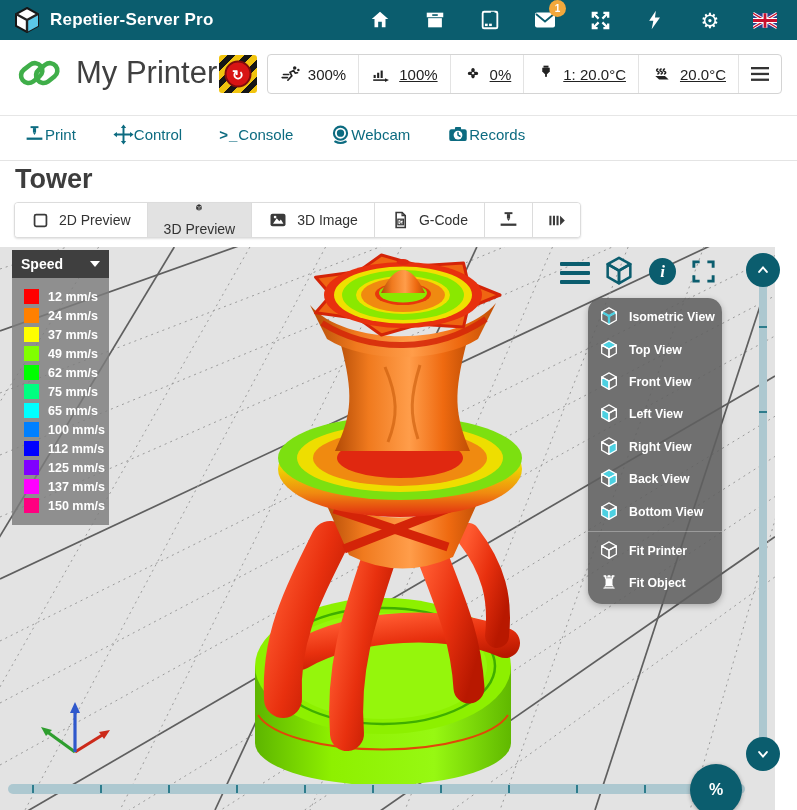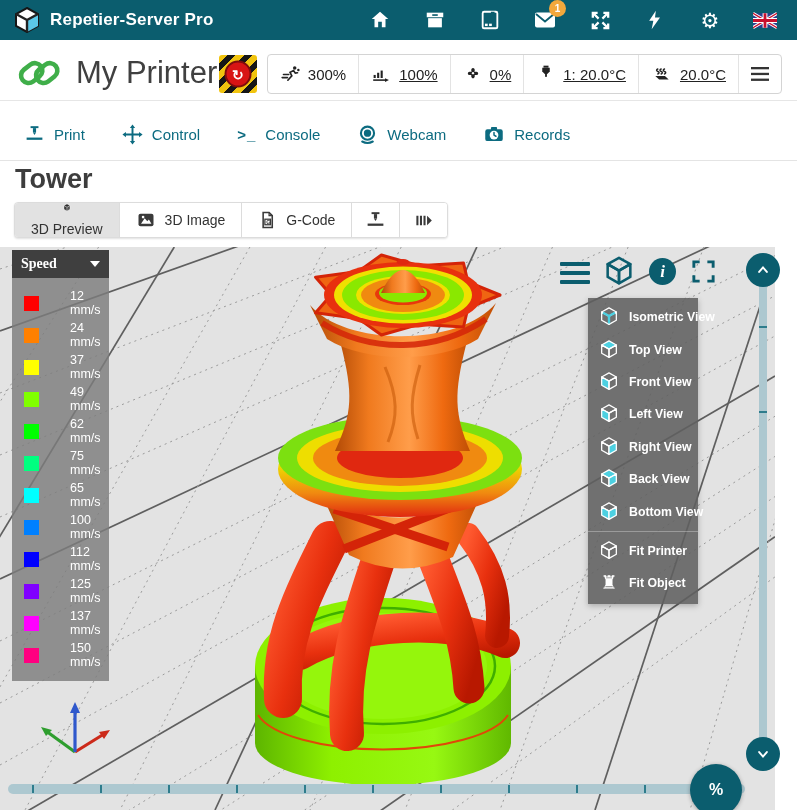--- a/index.html
+++ b/index.html
@@ -13,78 +13,78 @@
   .brand-title { color:#fff; font-size:17px; font-weight:bold; letter-spacing:.2px; }
   .nav-icons { margin-left:auto; display:flex; align-items:center; gap:31px; padding-right:6px; }
   .nav-ic { position:relative; width:24px; height:24px; display:flex; align-items:center; justify-content:center; cursor:pointer; }
   .nav-ic svg { display:block; }
   .gear-glyph { color:#fff; font-size:21px; line-height:1; }
   .mail-badge { position:absolute; top:-8px; right:-9px; width:17px; height:17px; border-radius:50%;
                 background:#f3a83c; color:#fff; font-size:10px; font-weight:bold;
                 display:flex; align-items:center; justify-content:center; }
 
   
-  .printer-header { position:absolute; top:40px; left:0; width:797px; height:61px; background:#fff;
+  .printer-header { position:absolute; top:40px; left:0; width:797px; height:76px; background:#fff;
                     border-bottom:1px solid #e6e6e6; }
   .ph-left { position:absolute; left:16px; top:12px; display:flex; align-items:center; gap:14px; }
   .printer-name { font-size:31px; font-weight:500; color:#404040; }
   .ph-right { position:absolute; right:15px; top:14px; display:flex; align-items:center; gap:10px; }
   .estop { width:38px; height:38px; border-radius:3px; position:relative; cursor:pointer;
            background:repeating-linear-gradient(135deg,#f1c40f 0 6px,#161616 6px 12px); }
   .estop-circle { position:absolute; left:50%; top:50%; transform:translate(-50%,-50%);
                   width:27px; height:27px; border-radius:50%; background:#d81414; border:2px solid #7d0c0c;
                   color:#fff; font-weight:bold; font-size:14px; display:flex; align-items:center; justify-content:center; }
   .sgroup { display:flex; align-items:stretch; height:40px; border:1px solid #d4d4d4; border-radius:4px; background:#fff; }
   .cell { display:flex; align-items:center; gap:7px; padding:0 12px; font-size:15px; color:#222; cursor:pointer; }
   .sgroup > .cell + .cell { border-left:1px solid #e3e3e3;text-decoration:underline; }
   .cell svg { display:block; }
 
   
   .tabs { position:absolute; top:109px; left:0; width:797px; height:52px; border-bottom:1px solid #e4e4e4;
           display:flex; align-items:center; gap:37px; padding-left:24px; }
-  .tab { display:flex; align-items:center; gap:9px; color:#0c6b80; font-size:15px; font-weight:500; cursor:pointer; }
+  .tab { display:flex; align-items:center; color:#0c6b80; font-size:15px; font-weight:500; cursor:pointer; }
   .console-glyph { font-weight:bold; font-size:15px; letter-spacing:1px; }
 
   
   .page-title { position:absolute; top:164px; left:15px; font-size:27px; font-weight:bold; color:#3d3d3d; }
   .preview-bar { position:absolute; top:202px; left:14px; display:inline-flex; height:36px;
                  border:1px solid #dcdcdc; border-radius:4px; background:#fff; overflow:hidden;
                  box-shadow:0 1px 2px rgba(0,0,0,.12); }
   .pb-btn { display:flex; align-items:center; gap:9px; padding:0 16px; font-size:14px; color:#333; cursor:pointer; background:#fff; }
   .preview-bar > .pb-btn + .pb-btn { border-left:1px solid #dcdcdc; }
   .pb-btn.active { background:#e2e2e2;flex-direction:column; }
   .pb-btn.icon-only { padding:0 13px; }
 
   
   .viewer { position:absolute; top:247px; left:0; width:775px; height:563px; background:#e3e3e3; overflow:hidden; }
   .scene { position:absolute; inset:0; cursor:grab; }
 
   
   .legend { position:absolute; left:12px; top:3px; width:97px; }
   .legend-header { background:#3f3f3f; color:#fff; font-size:14px; font-weight:bold;
-                   padding:6px 9px; display:flex; align-items:center; justify-content:space-between; cursor:pointer;font-family:Liberation Serif, serif; }
+                   padding:6px 9px; display:flex; align-items:center; justify-content:space-between; cursor:pointer; }
   .caret-down { width:0; height:0; border-left:5px solid transparent; border-right:5px solid transparent; border-top:6px solid #fff; }
   .legend-body { background:rgba(124,124,124,.82); padding:9px 0 10px; }
   .legend-row { display:flex; align-items:center; gap:9px; padding:2px 0 2px 12px; }
   .swatch { width:15px; height:15px; flex:0 0 15px; }
-  .legend-label { color:#fff; font-size:12.5px; font-weight:normal;margin-left:22px; }
+  .legend-label { color:#fff; font-size:12.5px; font-weight:bold; }
 
   
   .vt-ic { position:absolute; cursor:pointer; color:#0b5d6e; }
   .vt-burger { left:560px; top:15px; width:30px; }
   .vt-burger div { height:4px; background:#0b5d6e; border-radius:1px; margin-bottom:5px; }
   .vt-cube { left:602px; top:8px; }
   .vt-info { left:649px; top:11px; width:27px; height:27px; border-radius:50%; background:#0b5d6e;
              display:flex; align-items:center; justify-content:center; color:#fff;
              font-family:"Liberation Serif", serif; font-weight:bold; font-style:italic; font-size:17px; }
   .vt-fs { left:690px; top:11px; }
 
   
-  .view-menu { position:absolute; left:588px; top:51px; width:110px; background:rgba(96,96,96,.88);
-               padding:3px 0 4px; box-shadow:0 2px 6px rgba(0,0,0,.25); }
+  .view-menu { position:absolute; left:588px; top:51px; width:134px; background:rgba(96,96,96,.88);
+               padding:3px 0 4px; box-shadow:0 2px 6px rgba(0,0,0,.25);border-radius:14px; }
   .vm-item { display:flex; align-items:center; gap:9px; height:32.4px; padding-left:10px; cursor:pointer; }
   .vm-label { color:#fff; font-size:12.3px; font-weight:bold; white-space:nowrap; }
   .menu-cube { width:22px; height:22px; flex:0 0 22px; }
   .rook-glyph { width:22px; flex:0 0 22px; color:#fff; font-size:19px; line-height:22px; text-align:center; }
   .vm-divider { height:1px; background:rgba(255,255,255,.3); margin:3px 0; }
 
   
   .vtrack { position:absolute; left:759px; top:285px; width:8px; height:460px; background:#adc8d0; cursor:pointer; }
   .vtick { position:absolute; left:0; width:8px; height:2px; background:#2e7c8c; }
   .htrack { position:absolute; left:8px; top:784px; width:737px; height:10px; border-radius:5px; background:#adc8d0; cursor:pointer; }
@@ -278,20 +278,26 @@
       <circle cx="12" cy="12.7" r="5" fill="#fff"></circle>
       <path d="M12,12.7 V9.8 M12,12.7 L14.2,14" stroke="#0c6b80" stroke-width="1.7" stroke-linecap="round"></path>
     </svg>
     <span>Records</span>
   </div>
 </nav>
 
 <h2 class="page-title">Tower</h2>
 
 <div class="preview-bar">
+  <div class="pb-btn">
+    <svg width="19" height="19" viewBox="0 0 24 24">
+        <rect x="4.5" y="4.5" width="15" height="15" rx="2" fill="none" stroke="#3a3a3a" stroke-width="2.2"></rect>
+      </svg>
+    <span>2D Preview</span>
+  </div>
   <div class="pb-btn active">
     <svg width="20" height="20" viewBox="0 0 24 24" stroke="#fff" stroke-width=".8">
       <polygon points="12,2.5 20,7 12,11.5 4,7" fill="#2f2f2f"></polygon>
       <polygon points="4,7 12,11.5 12,21 4,16.5" fill="#3a3a3a"></polygon>
       <polygon points="20,7 12,11.5 12,21 20,16.5" fill="#555"></polygon>
     </svg>
     <span>3D Preview</span>
   </div>
   <div class="pb-btn">
     <svg width="20" height="20" viewBox="0 0 24 24">

